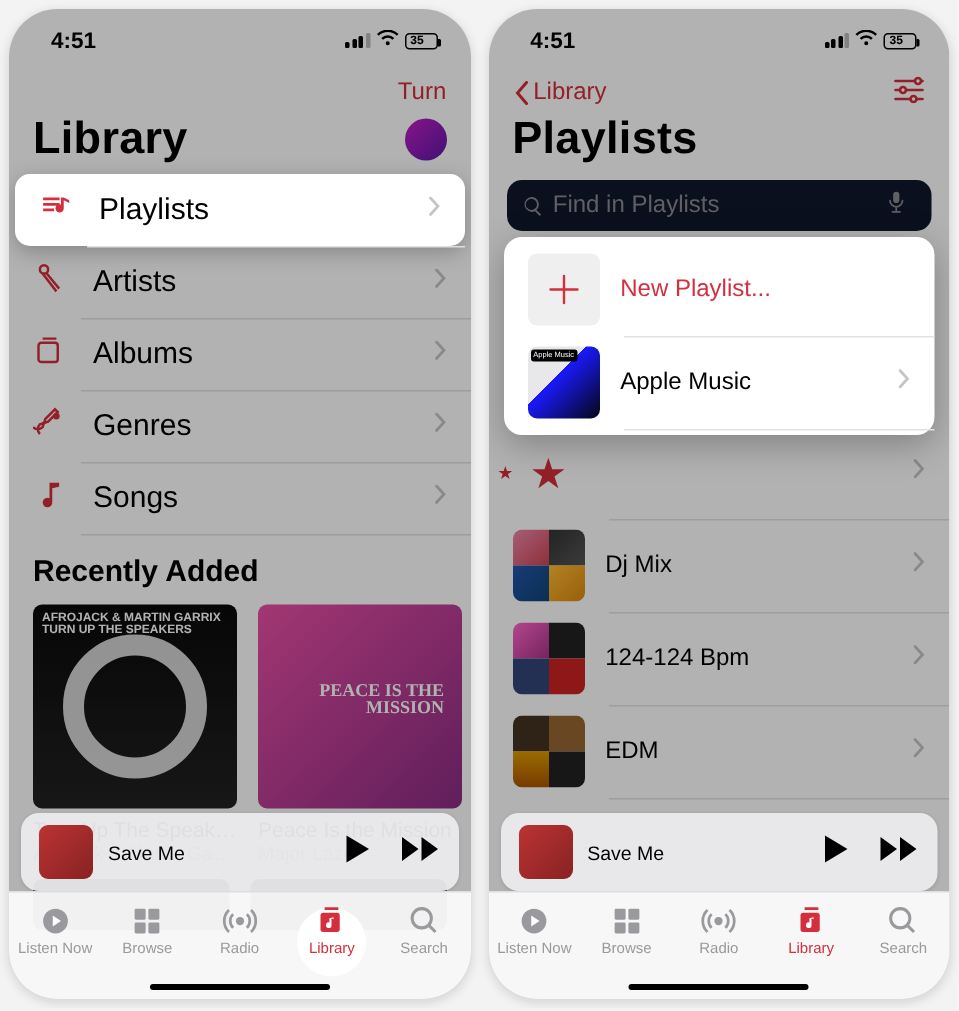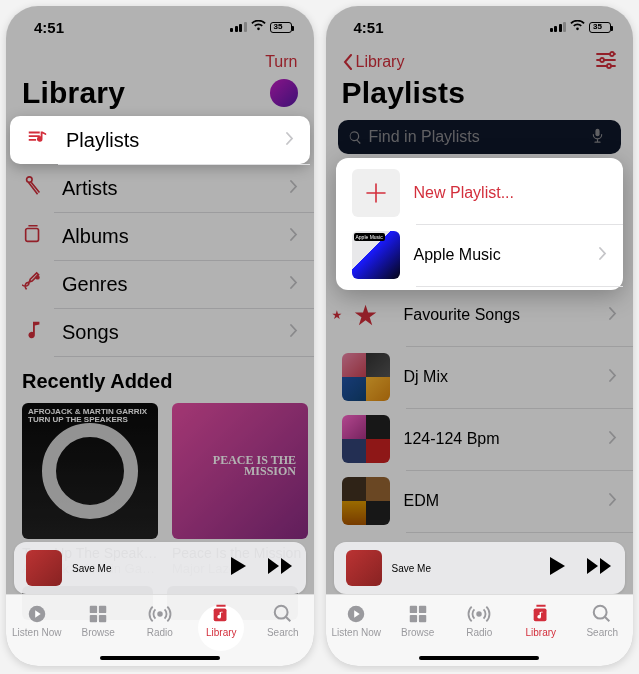--- a/index.html
+++ b/index.html
@@ -43,21 +43,21 @@
   .play-ov{position:absolute;inset:0;display:flex;align-items:center;justify-content:center;}
   .play-ov .ring{width:96px;height:96px;border:14px solid rgba(255,255,255,.82);border-radius:50%;}
   .album-title{font-size:14px;margin-top:6px;white-space:nowrap;overflow:hidden;text-overflow:ellipsis;}
   .album-artist{font-size:13px;color:#8a8a8e;white-space:nowrap;overflow:hidden;text-overflow:ellipsis;}
   .art-peace{background:linear-gradient(135deg,#e94fa5,#8a2c83);}
   .peace-logo{position:absolute;right:12px;top:52px;color:#fff;font-size:12px;font-weight:800;line-height:.9;text-align:right;font-family:Impact, Arial Black;}
   .recent-row2{display:flex;gap:14px;padding:10px 16px 0;}
   .mini-art{width:136px;height:34px;border-radius:6px;background:#333;}
   .now-playing{position:absolute;left:8px;right:8px;bottom:72px;height:52px;border-radius:12px;background:rgba(235,235,237,.95);display:flex;align-items:center;padding:0 12px;z-index:3;box-shadow:0 1px 3px rgba(0,0,0,.1);}
   .np-art{width:36px;height:36px;border-radius:6px;background:linear-gradient(135deg,#b33,#822);margin-right:10px;}
-  .np-title{font-size:10px;}
+  .np-title{font-size:13px;}
   .np-ctrls{margin-left:auto;display:flex;gap:18px;align-items:center;}
   .tabbar{position:absolute;left:0;right:0;bottom:0;height:72px;background:rgba(250,250,250,.96);display:flex;justify-content:space-around;align-items:flex-start;padding-top:8px;border-top:.5px solid #ddd;z-index:3;}
   .tab{display:flex;flex-direction:column;align-items:center;gap:2px;color:#9a9a9e;font-size:10px;width:58px;}
   .tab.active{color:#d32f3c;}
   .tab svg{width:24px;height:22px;}
   .tab-hl{position:absolute;width:46px;height:46px;border-radius:50%;background:rgba(255,255,255,.95);z-index:-1;top:2px;}
   .home-ind{position:absolute;bottom:6px;left:50%;transform:translateX(-50%);width:120px;height:4px;border-radius:3px;background:#000;z-index:4;}
   
   .pl-list{}
   .pl-row{display:flex;align-items:center;height:62px;padding:0 16px;position:relative;}
@@ -339,21 +339,20 @@
             </svg></span>
     </div>
   </div>
 
   <div class="pl-list" style="margin-top:130px">
     <div class="pl-row" style="position:relative">
       <span class="star-ic-outline">★</span>
       <div class="pl-thumb" style="background:#fff">
             <span class="star-ic">★</span>
           </div>
-      <span class="pl-name">Favourite Songs</span>
       <span class="pl-chev"><svg viewBox="0 0 8 13" fill="none">
               <path d="M1 1l5 5.5L1 12" stroke="currentColor" stroke-width="1.8" stroke-linecap="round"></path>
             </svg></span>
     </div>
     <div class="pl-row">
       <div class="thumb-grid">
             <span></span>
             <span></span>
             <span></span>
             <span></span>

